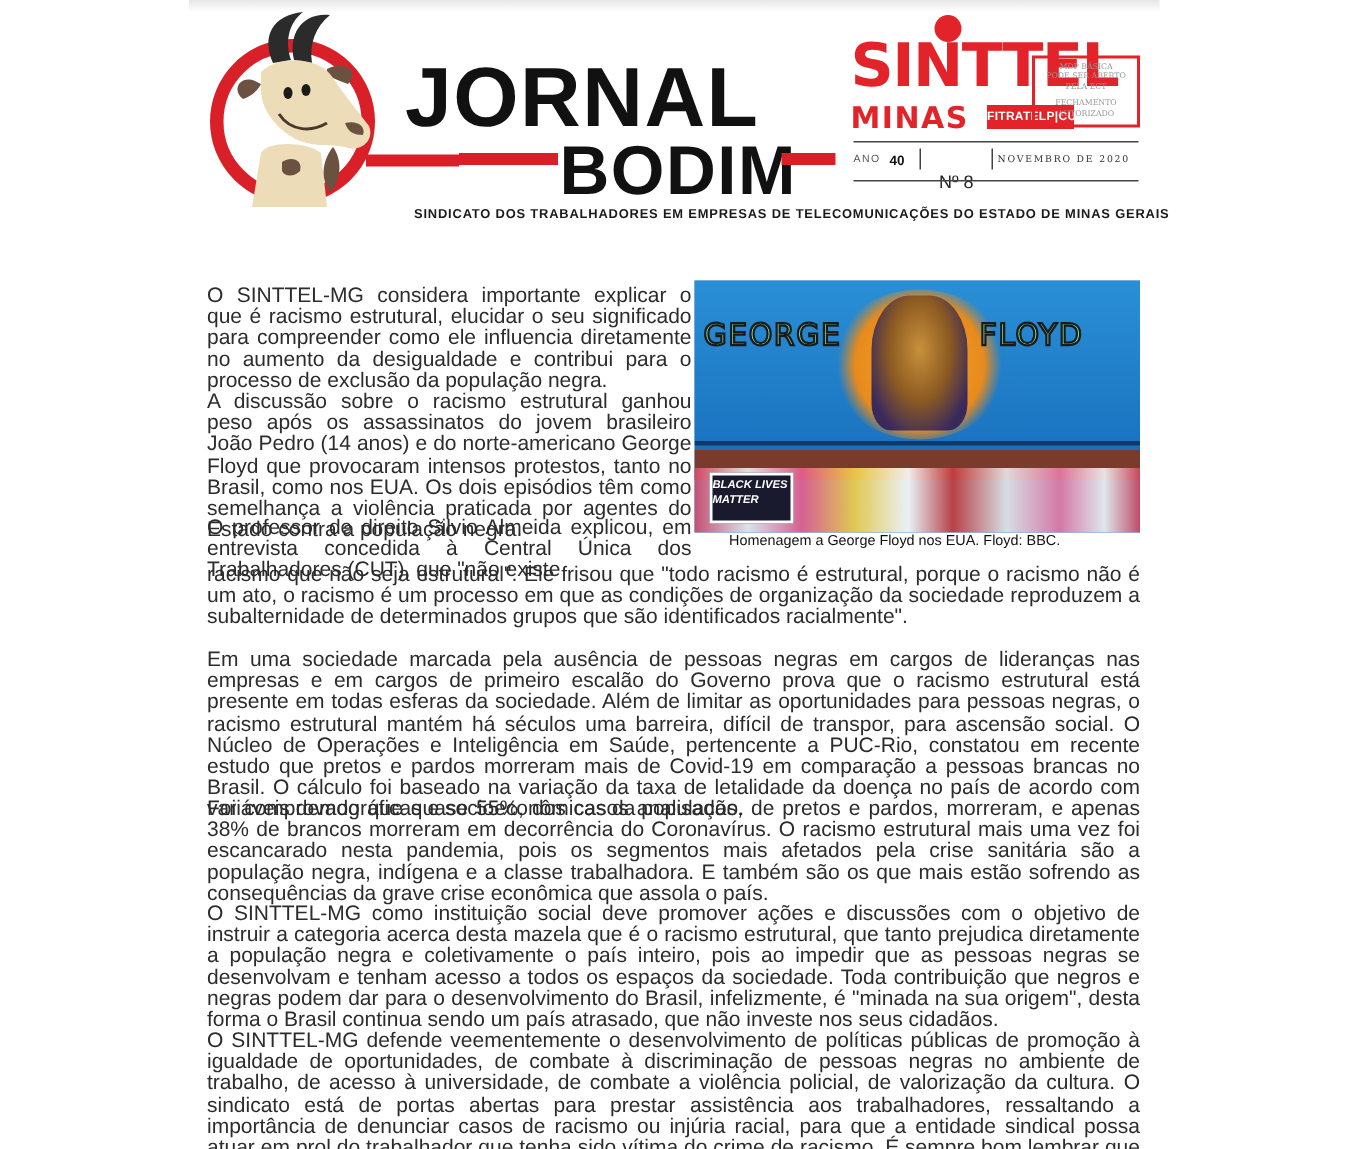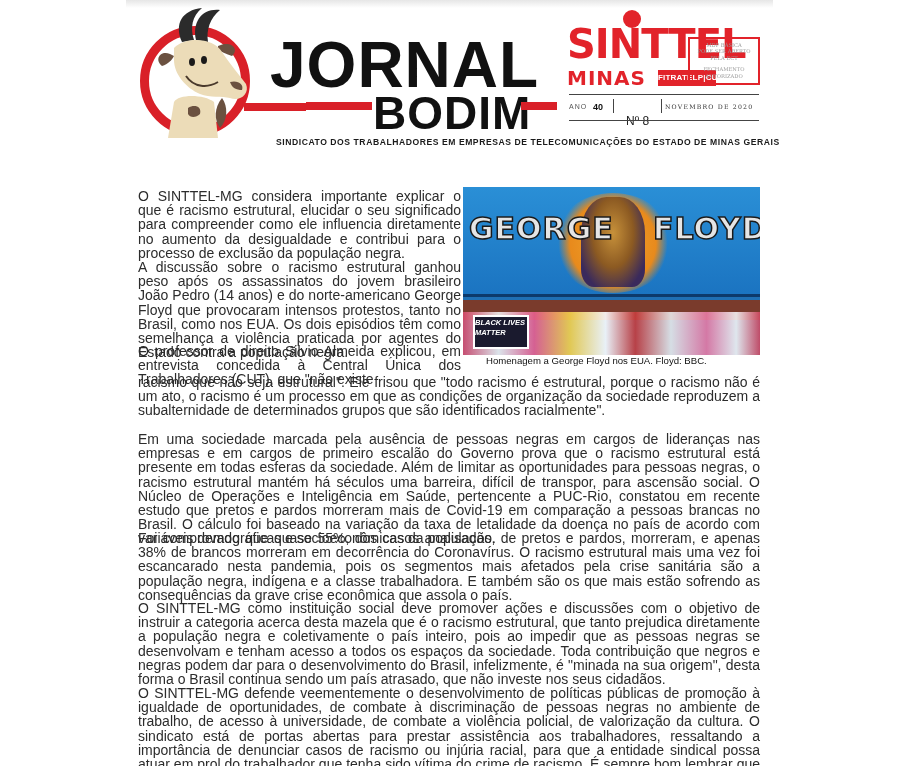--- a/index.html
+++ b/index.html
@@ -22,21 +22,21 @@
       border: 9px solid #d92028; border-radius: 50%;
     }
     .ring-tail {
       position: absolute; left: 118px; top: 103px; width: 62px; height: 8px; background: #d92028;
     }
     .goat-svg { position: absolute; left: 8px; top: 0; }
 
     .title-jornal {
       position: absolute; left: 144px; top: 26px;
       font-family: "Liberation Sans", sans-serif; font-weight: 700;
-      font-size: 64px; letter-spacing: 1px; line-height: 78px; color: #111;
+      font-size: 56px; letter-spacing: 1px; line-height: 78px; color: #111;
     }
     .title-bodim {
       position: absolute; left: 247px; top: 90px;
       font-weight: 700; font-size: 46px; line-height: 46px; color: #111; letter-spacing: 1px;
     }
     .bodim-bar-left { position: absolute; left: 180px; top: 102px; width: 66px; height: 8px; background: #d92028; }
     .bodim-bar-right { position: absolute; left: 395px; top: 102px; width: 36px; height: 8px; background: #d92028; }
 
     .union-line {
       position: absolute; left: 150px; top: 137px;
@@ -87,21 +87,21 @@
       position: absolute; font-size: 14px; line-height: 14.2px; color: #2c2c2c; text-align: justify;
     }
     .p-left { left: 12px; width: 323px; }
 
     .photo {
       position: absolute; left: 337px; top: 187px; width: 297px; height: 168px; overflow: hidden;
       background: #1f6fb3;
     }
     .photo .mural { position: absolute; left: 0; top: 0; width: 297px; height: 110px;
       background: linear-gradient(180deg, #2a8fd6 0%, #1b74c1 100%); border-bottom: 3px solid #0d3a6b; }
-    .photo .word { position: absolute; top: 24px; font-weight: 700; font-size: 30px; color: #e5e5e5;
+    .photo .word { position: absolute; top: 24px; font-weight: 400; font-size: 20px; color: #86efac;
       -webkit-text-stroke: 1.5px #1a1a1a; font-family: "DejaVu Sans", sans-serif; letter-spacing: 1px; }
     .photo .w1 { left: 6px; }
     .photo .w2 { left: 190px; }
     .photo .sun { position: absolute; border-radius: 50%; background: radial-gradient(circle, #f0a830 0%, #e88a1c 55%, transparent 70%); }
     .photo .face { position: absolute; left: 118px; top: 10px; width: 64px; height: 90px;
       background: radial-gradient(ellipse at 50% 40%, #c7913a 0%, #8c5a22 45%, #3a2a5c 80%); border-radius: 40% 40% 20% 20%; }
     .photo .bricks { position: absolute; left: 0; top: 113px; width: 297px; height: 20px; background: #7a3b2c; }
     .photo .flowers { position: absolute; left: 0; top: 125px; width: 297px; height: 43px;
       background: linear-gradient(90deg, #d84a6a, #f0f0f0 12%, #e95f8f 24%, #f6d24a 36%, #ffffff 48%, #c83c3c 58%, #eaeaea 70%, #e87aa4 82%, #f4f4f4 92%, #d04860); opacity: 0.9; }
     .photo .blm { position: absolute; left: 10px; top: 128px; width: 56px; height: 34px; background: #1a1a2e;

